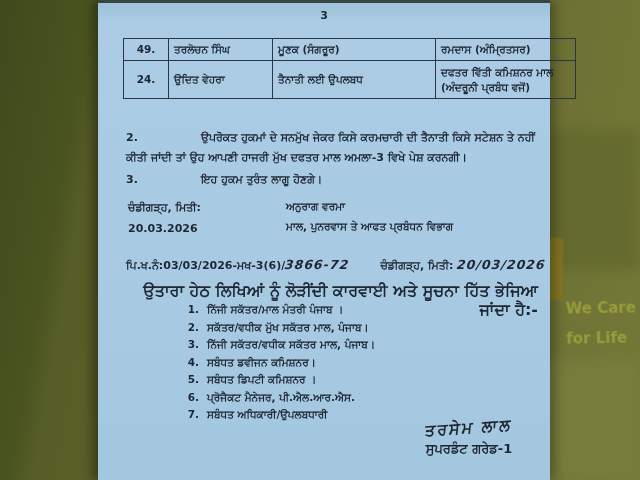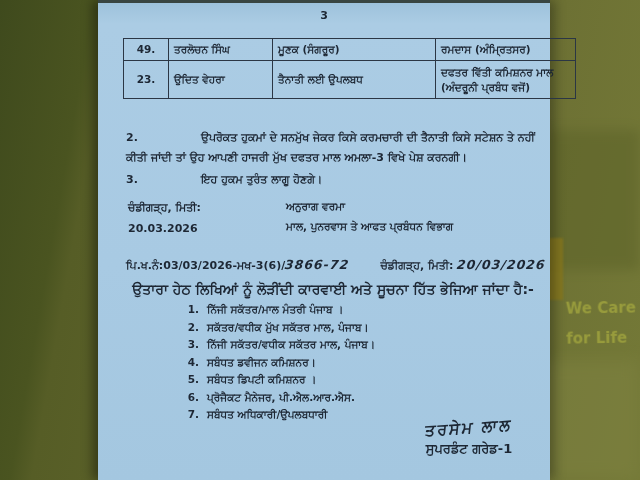--- a/index.html
+++ b/index.html
@@ -46,21 +46,21 @@
   .p2{top:128px;}
   .p3{top:170px;}
   
   .date-left{position:absolute;left:30px;top:197px;font-size:11px;font-weight:600;line-height:21px;}
   .sig-right{position:absolute;left:188px;top:197px;width:254px;text-align:left;font-size:10.5px;font-weight:600;line-height:19.5px;}
   
   .ref-row{position:absolute;left:28px;top:257px;width:420px;display:flex;justify-content:space-between;font-size:11px;font-weight:600;align-items:baseline;}
   .handwriting{font-style:italic;font-weight:700;letter-spacing:1px;transform:skewX(-6deg);display:inline-block;}
   .ref-left .handwriting{font-size:12.5px;}
   .ref-right .handwriting{font-size:12.5px;}
-  .utaara{position:absolute;left:30px;top:281px;width:410px;text-align:center;font-size:14px;font-weight:600;}
+  .utaara{position:absolute;left:30px;top:281px;width:410px;text-align:right;font-size:16px;font-weight:600;}
   
   .copy-list{position:absolute;left:85px;top:301px;font-size:10.5px;font-weight:600;line-height:17.5px;}
   .copy-item{display:flex;}
   .copy-item .inum{width:16px;text-align:right;margin-right:8px;}
   
   .footer-sign{position:absolute;left:300px;top:418px;width:142px;text-align:center;}
   .footer-sign .scrawl{font-size:16px;transform:rotate(-4deg) skewX(-10deg);letter-spacing:2px;display:inline-block;font-weight:700;}
   .footer-sign .desig{font-size:13px;font-weight:700;margin-top:4px;}
 </style>
 </head>
@@ -80,21 +80,21 @@
 
   <table class="transfer">
     <tbody>
         <tr class="r1">
       <td class="c-sno">49.</td>
       <td class="c-name">ਤਰਲੋਚਨ ਸਿੰਘ</td>
       <td class="c-from">ਮੂਣਕ (ਸੰਗਰੂਰ)</td>
       <td class="c-to">ਰਮਦਾਸ (ਅੰਮ੍ਰਿਤਸਰ)</td>
     </tr>
     <tr class="r3">
-      <td class="c-sno">23.</td>
+      <td class="c-sno">24.</td>
       <td class="c-name">ਉਦਿਤ ਵੇਹਰਾ</td>
       <td class="c-from">ਤੈਨਾਤੀ ਲਈ ਉਪਲਬਧ</td>
       <td class="c-to">ਦਫਤਰ ਵਿੱਤੀ ਕਮਿਸ਼ਨਰ ਮਾਲ (ਅੰਦਰੂਨੀ ਪ੍ਰਬੰਧ ਵਜੋਂ)</td>
     </tr>
   </tbody>
     </table>
 
   <div class="para p2">
     <span class="pnum">2.</span>
     <span class="ptext">ਉਪਰੋਕਤ ਹੁਕਮਾਂ ਦੇ ਸਨਮੁੱਖ ਜੇਕਰ ਕਿਸੇ ਕਰਮਚਾਰੀ ਦੀ ਤੈਨਾਤੀ ਕਿਸੇ ਸਟੇਸ਼ਨ ਤੇ ਨਹੀਂ ਕੀਤੀ ਜਾਂਦੀ ਤਾਂ ਉਹ ਆਪਣੀ ਹਾਜਰੀ ਮੁੱਖ ਦਫਤਰ ਮਾਲ ਅਮਲਾ-3 ਵਿਖੇ ਪੇਸ਼ ਕਰਨਗੀ।</span>

